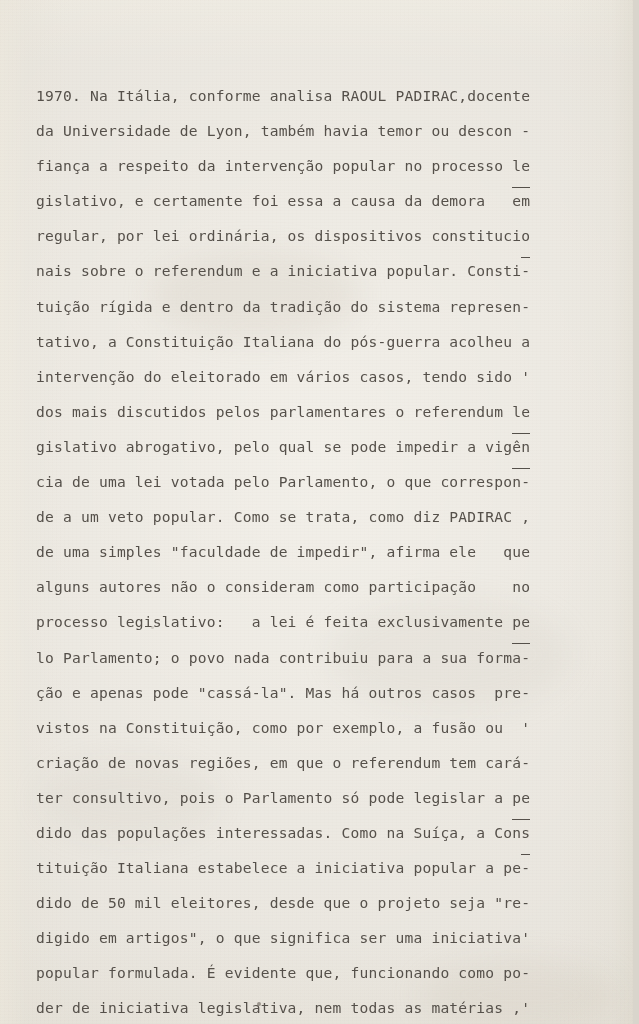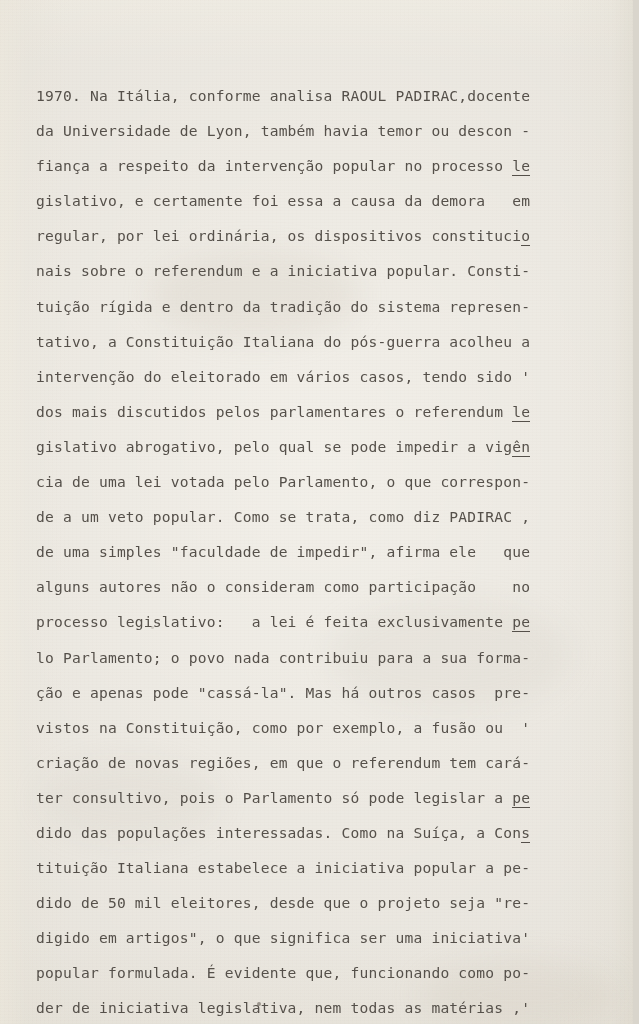--- a/index.html
+++ b/index.html
@@ -94,21 +94,21 @@
 
   .line {
     white-space: pre;
     display: block;
     height: 35.1px;
   }
 
   .line u {
     text-decoration: none;
     border-bottom: 1.6px solid #55504a;
-    padding-bottom: 1px;
+    padding-bottom: 13px;
   }
 
   .folio {
     position: absolute;
     left: 0;
     top: 926px;
     width: 601px;
     text-align: right;
     font-family: "DejaVu Sans Mono", "Liberation Mono", monospace;
     font-size: 15px;

